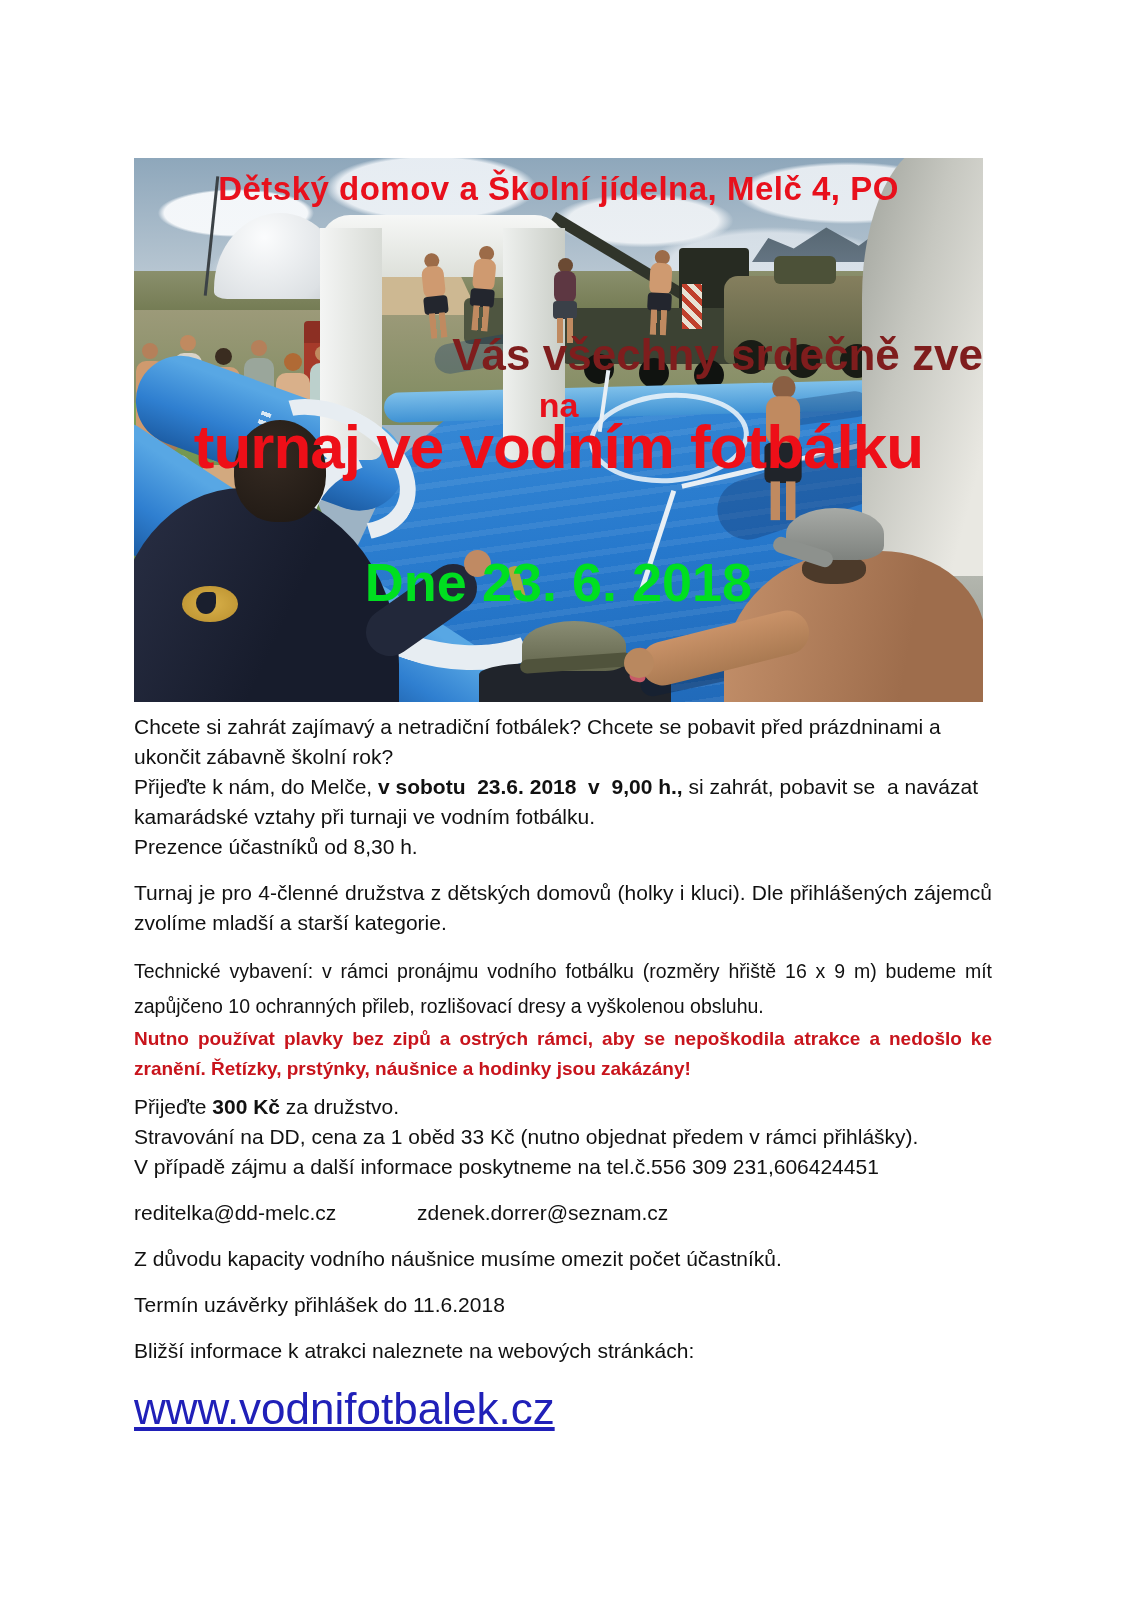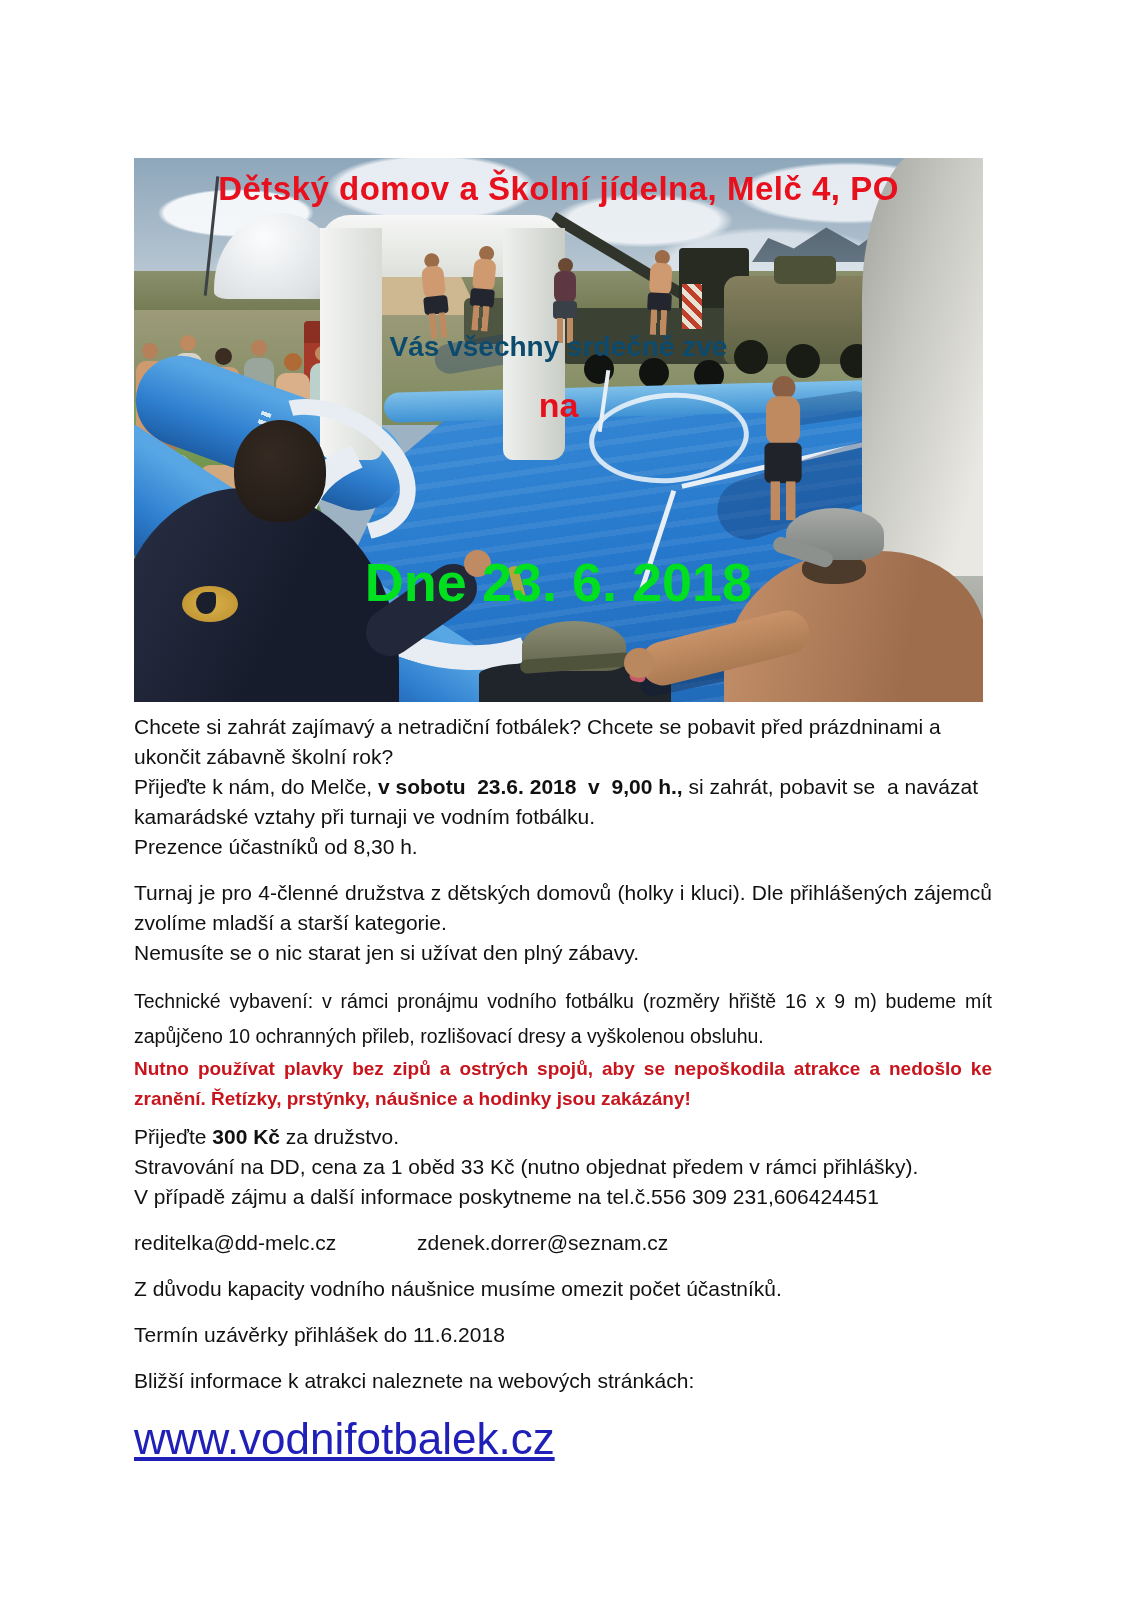--- a/index.html
+++ b/index.html
@@ -12,21 +12,21 @@
     background:
       radial-gradient(ellipse 130px 40px at 12% 22%, rgba(248,250,252,.95) 55%, rgba(248,250,252,0) 60%),
       radial-gradient(ellipse 170px 55px at 35% 12%, rgba(240,244,248,.9) 55%, rgba(240,244,248,0) 62%),
       radial-gradient(ellipse 150px 45px at 60% 25%, rgba(246,248,250,.85) 50%, rgba(246,248,250,0) 60%),
       radial-gradient(ellipse 180px 50px at 84% 14%, rgba(238,242,246,.9) 55%, rgba(238,242,246,0) 62%),
       radial-gradient(ellipse 220px 70px at 25% 45%, rgba(225,232,238,.8) 50%, rgba(225,232,238,0) 62%),
       radial-gradient(ellipse 200px 60px at 75% 42%, rgba(228,234,240,.75) 50%, rgba(228,234,240,0) 60%),
       linear-gradient(#8ea7bb 0%,#b6c5d1 45%,#d9dfe3 100%);}
   .ov{position:absolute;left:0;width:100%;text-align:center;font-weight:bold;z-index:10;line-height:1.05;}
   .ov-org{top:14px;font-size:33px;color:#e8101c;letter-spacing:.5px;}
-  .ov-invite{top:174px;font-size:28px;color:#0c4a6e;}
+  .ov-invite{top:174px;font-size:44px;color:#7f1d1d;text-align:right;}
   .ov-na{top:230px;font-size:34px;color:#e8101c;}
   .ov-tournament{top:256px;font-size:62px;color:#ee0f18;letter-spacing:-1px;white-space:nowrap;}
   .ov-date{top:396px;font-size:54px;color:#00df20;}
   
   .pl{position:absolute;z-index:6;width:24px;height:86px;}
   .pl .h{position:absolute;width:15px;height:15px;border-radius:50%;background:#9c6b48;left:4px;top:0;}
   .pl .t{position:absolute;width:22px;height:32px;border-radius:8px;background:#cf9a70;top:13px;left:0;}
   .pl .s{position:absolute;width:24px;height:18px;background:#23262e;top:43px;left:-1px;border-radius:4px;}
   .pl .l{position:absolute;width:16px;height:25px;top:60px;left:3px;
          background:linear-gradient(90deg,#c08a60 38%,rgba(0,0,0,0) 38% 62%,#c08a60 62%);}
@@ -198,38 +198,38 @@
     <div class="ph" style="left:668px;top:396px;width:64px;height:30px;z-index:9;background:#4c3a2a;border-radius:45%;"></div>
     <div class="ph" style="left:652px;top:350px;width:98px;height:52px;z-index:9;background:linear-gradient(#a7aaa6,#7e827e);border-radius:55% 55% 30% 30%;"></div>
     <div class="ph" style="left:638px;top:386px;width:62px;height:16px;z-index:9;background:#8d918d;border-radius:10px;transform:rotate(18deg);"></div>
     <div class="ph" style="left:505px;top:500px;width:160px;height:24px;z-index:8;background:rgba(10,30,60,.35);border-radius:12px;transform:rotate(-12deg);"></div>
     <div class="ph" style="left:505px;top:468px;width:172px;height:44px;z-index:9;background:linear-gradient(#c99268,#aa7a52);border-radius:22px;transform:rotate(-14deg);"></div>
     <div class="ph" style="left:490px;top:490px;width:30px;height:30px;z-index:9;background:#b9885f;border-radius:50%;"></div>
 
     <div class="ov ov-org">Dětský domov a Školní jídelna, Melč 4, PO</div>
     <div class="ov ov-invite">Vás všechny srdečně zve</div>
     <div class="ov ov-na">na</div>
+    <div class="ov ov-tournament">turnaj ve vodním fotbálku</div>
     <div class="ov ov-date">Dne 23. 6. 2018</div>
   </div>
 
   <div id="content">
     <div class="blk">
       <span>Chcete si zahrát zajímavý a netradiční fotbálek? Chcete se pobavit před prázdninami a ukončit zábavně školní rok?</span><br>
       <span>Přijeďte k nám, do Melče, </span><b>v sobotu&nbsp; 23.6. 2018&nbsp; v&nbsp; 9,00 h.,</b><span> si zahrát, pobavit se&nbsp; a navázat kamarádské vztahy při turnaji ve vodním fotbálku.</span><br>
       <span>Prezence účastníků od 8,30 h.</span>
     </div>
 
     <div class="blk">
       <div class="just">Turnaj je pro 4-členné družstva z dětských domovů (holky i kluci). Dle přihlášených zájemců zvolíme mladší a starší kategorie.</div>
-      <div>Nemusíte se o nic starat jen si užívat den plný zábavy.</div>
     </div>
 
     <div class="blk tech just">Technické vybavení: v rámci pronájmu vodního fotbálku (rozměry hřiště 16 x 9 m) budeme mít zapůjčeno 10 ochranných přileb, rozlišovací dresy a vyškolenou obsluhu.</div>
 
-    <div class="blk warn just">Nutno používat plavky bez zipů a ostrých spojů, aby se nepoškodila atrakce a nedošlo ke zranění. Řetízky, prstýnky, náušnice a hodinky jsou zakázány!</div>
+    <div class="blk warn just">Nutno používat plavky bez zipů a ostrých rámci, aby se nepoškodila atrakce a nedošlo ke zranění. Řetízky, prstýnky, náušnice a hodinky jsou zakázány!</div>
 
     <div class="blk">
       <span>Přijeďte </span><b>300 Kč</b><span> za družstvo.</span><br>
       <span>Stravování na DD, cena za 1 oběd 33 Kč (nutno objednat předem v rámci přihlášky).</span><br>
       <span>V případě zájmu a další informace poskytneme na tel.č.556 309 231,606424451</span>
     </div>
 
     <div class="blk emails">
       <span class="e1">reditelka@dd-melc.cz</span>
       <span class="e2">zdenek.dorrer@seznam.cz</span>

